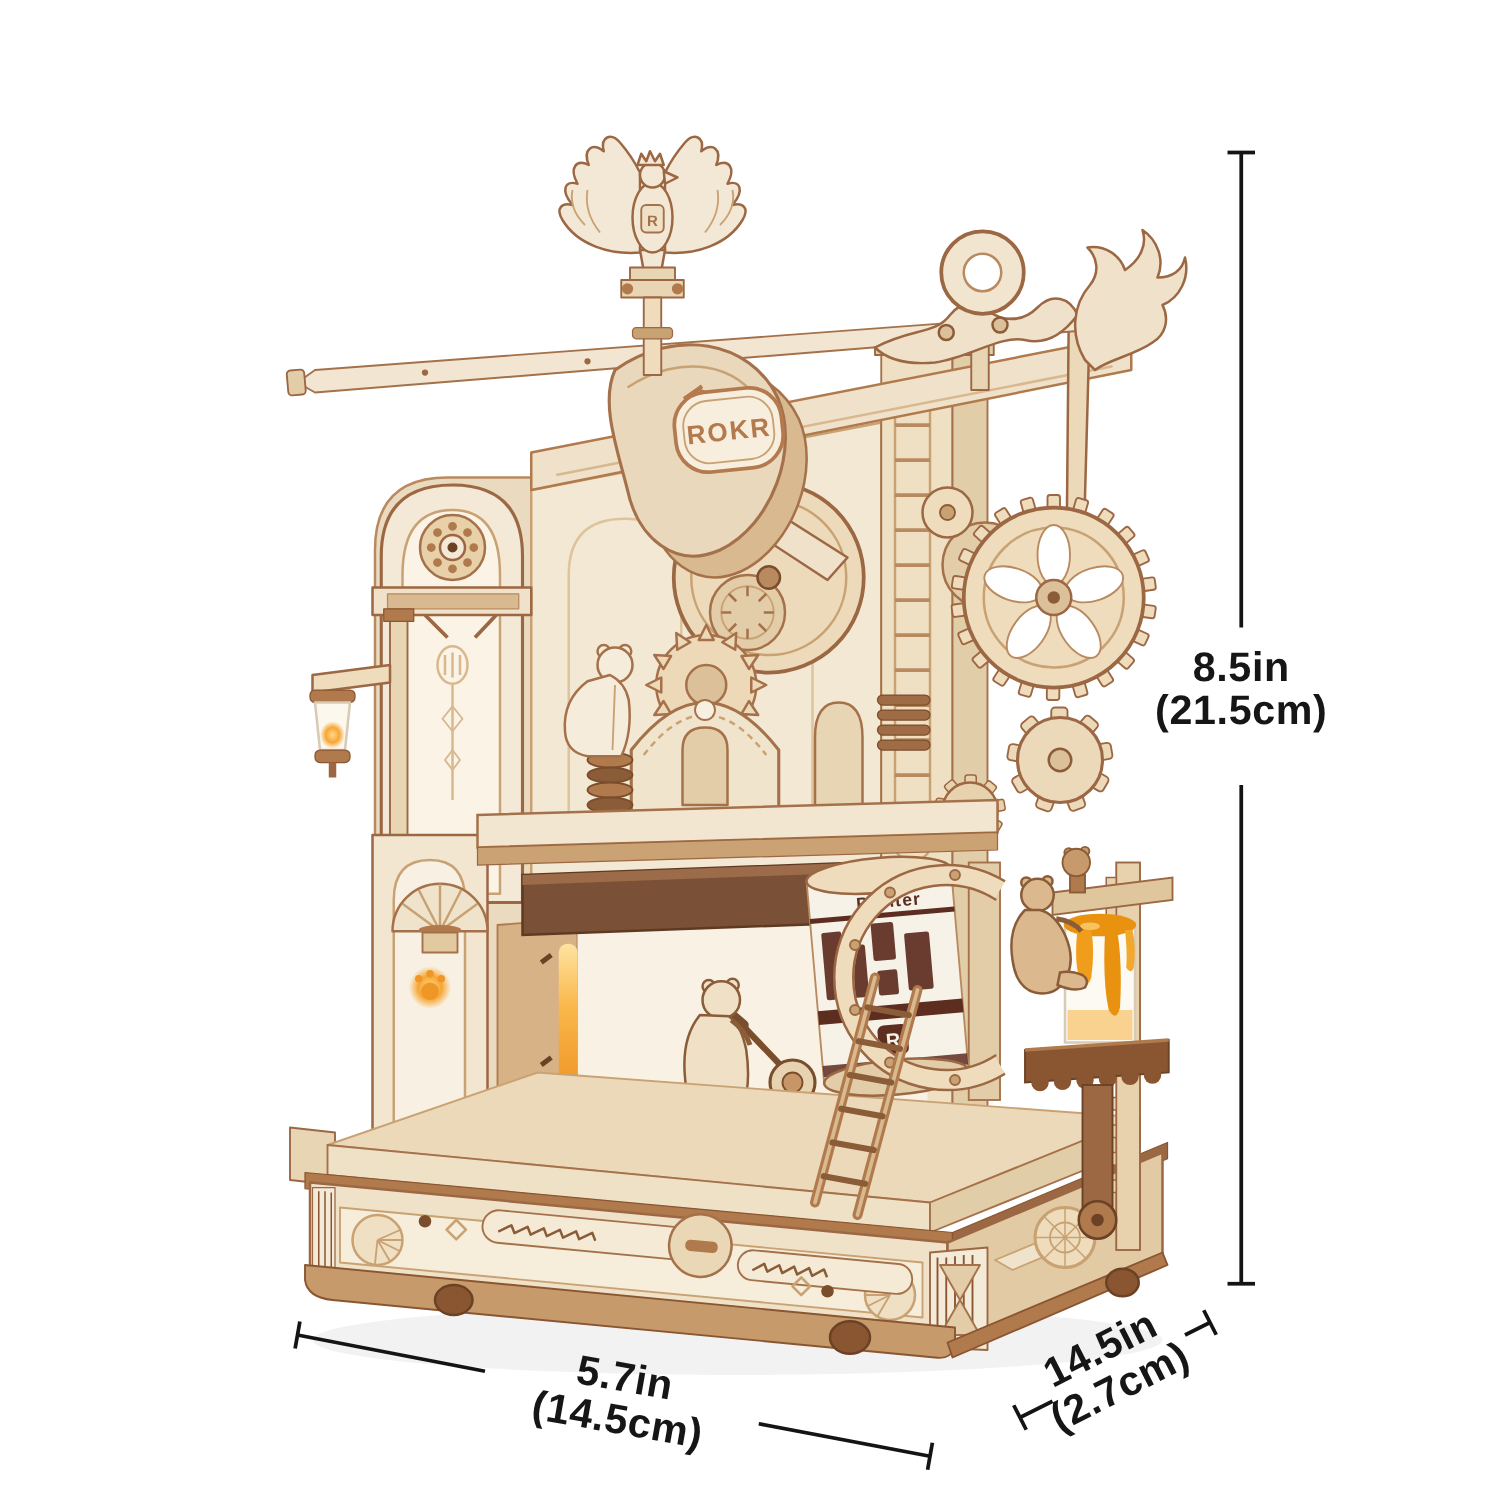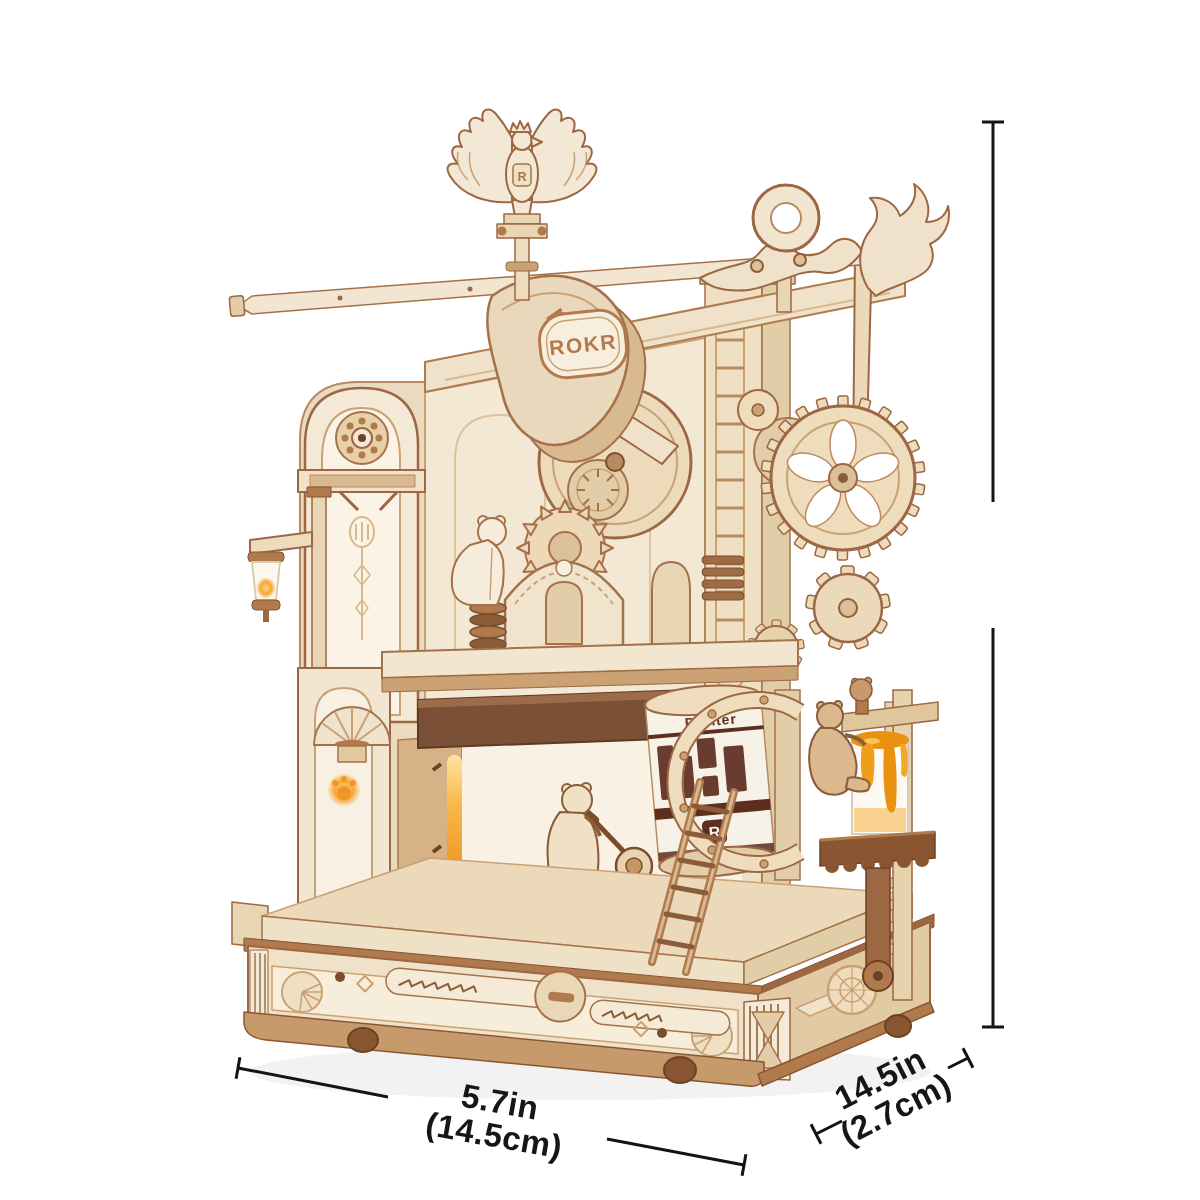--- a/index.html
+++ b/index.html
@@ -553,20 +553,24 @@
 
     <g>
       <line x1="816" y1="1134" x2="842" y2="1121"></line>
       <line x1="948" y1="1068" x2="968" y2="1058"></line>
       <line x1="816" y1="1123" x2="816" y2="1145" transform="rotate(-27 816 1134)"></line>
       <line x1="968" y1="1047" x2="968" y2="1069" transform="rotate(-27 968 1058)"></line>
     </g>
   </g>
 </svg>
 
+<div class="dim-label" style="left:993px; top:551px; --rot:0deg;">
+  <div>8.5in</div>
+  <div class="sec">(21.5cm)</div>
+</div>
 <div class="dim-label" style="left:497px; top:1119px; --rot:10deg;">
   <div>5.7in</div>
   <div class="sec">(14.5cm)</div>
 </div>
 <div class="dim-label" style="left:888px; top:1094px; --rot:-27deg;">
   <div>14.5in</div>
   <div class="sec">(2.7cm)</div>
 </div>
 </div>
 

